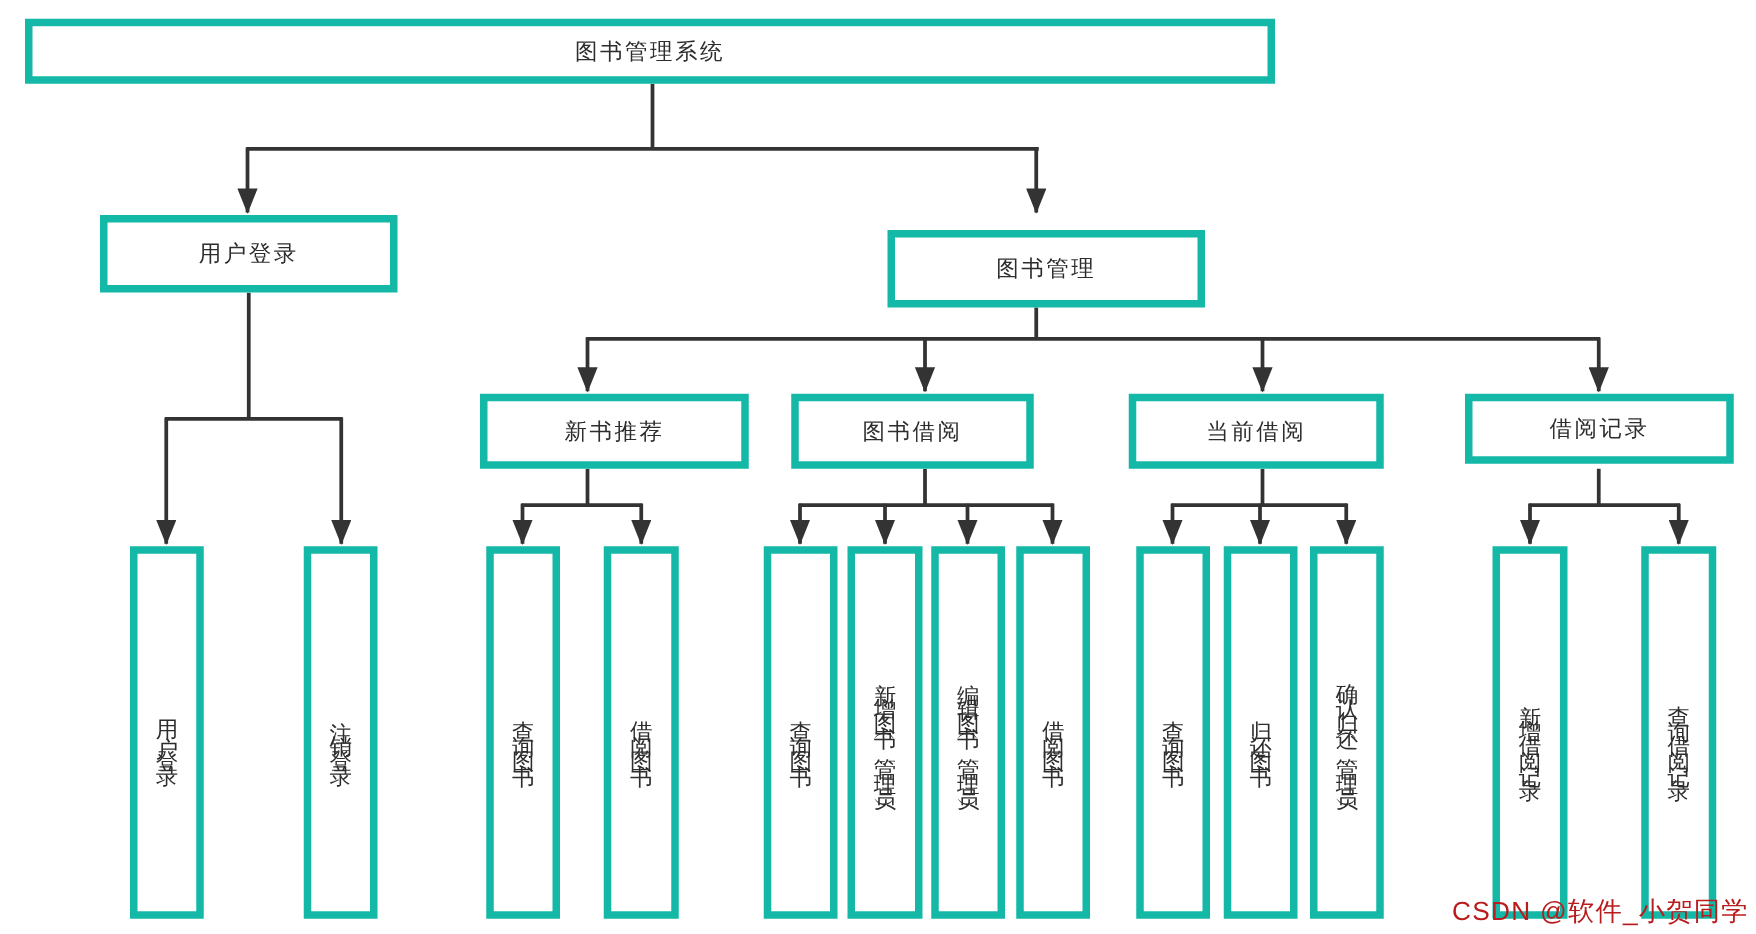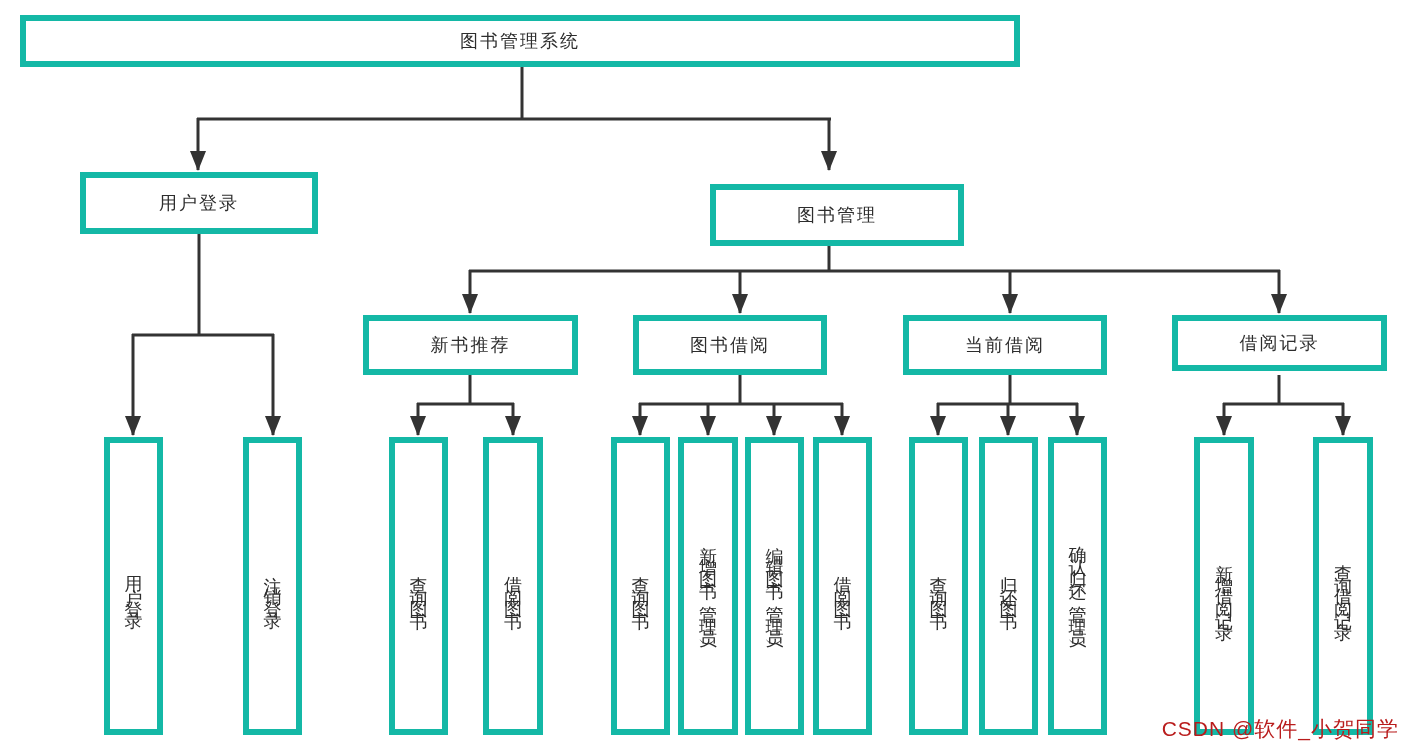--- a/index.html
+++ b/index.html
@@ -87,21 +87,21 @@
     <span class="h-label">图书管理系统</span>
   </div>
 
   <div class="box" style="left:80px;top:172px;width:238px;height:62px;">
     <span class="h-label">用户登录</span>
   </div>
   <div class="box" style="left:710px;top:172px;width:254px;height:62px;margin-top:12px;">
     <span class="h-label">图书管理</span>
   </div>
 
-  <div class="box" style="left:363px;top:315px;width:215px;height:60px;">
+  <div class="box" style="left:384px;top:315px;width:215px;height:60px;">
     <span class="h-label">新书推荐</span>
   </div>
   <div class="box" style="left:633px;top:315px;width:194px;height:60px;">
     <span class="h-label">图书借阅</span>
   </div>
   <div class="box" style="left:903px;top:315px;width:204px;height:60px;">
     <span class="h-label">当前借阅</span>
   </div>
   <div class="box" style="left:1172px;top:315px;width:215px;height:56px;">
     <span class="h-label">借阅记录</span>

